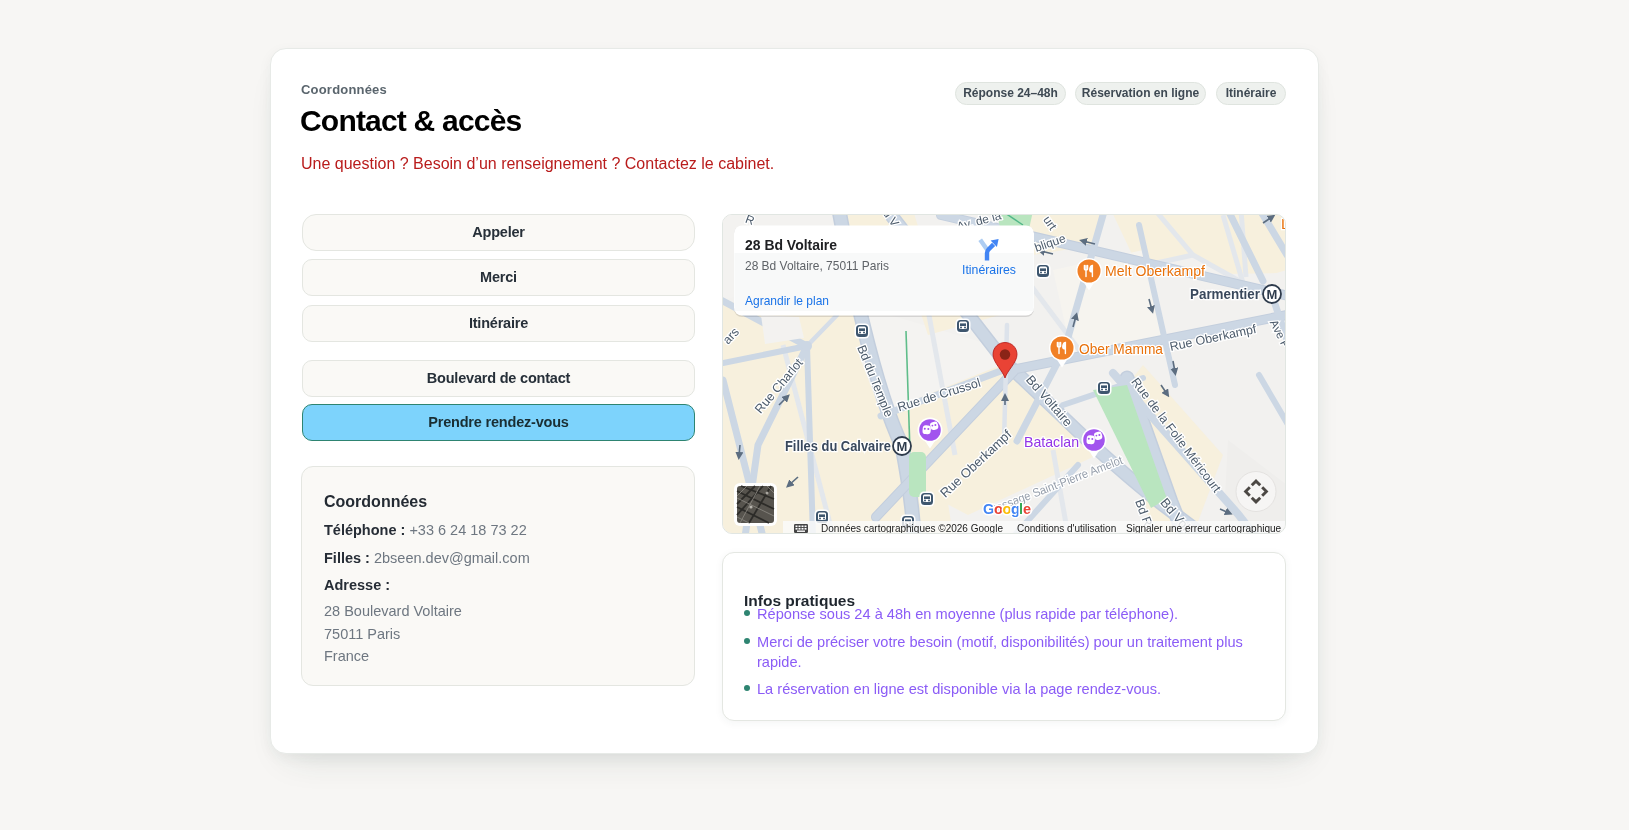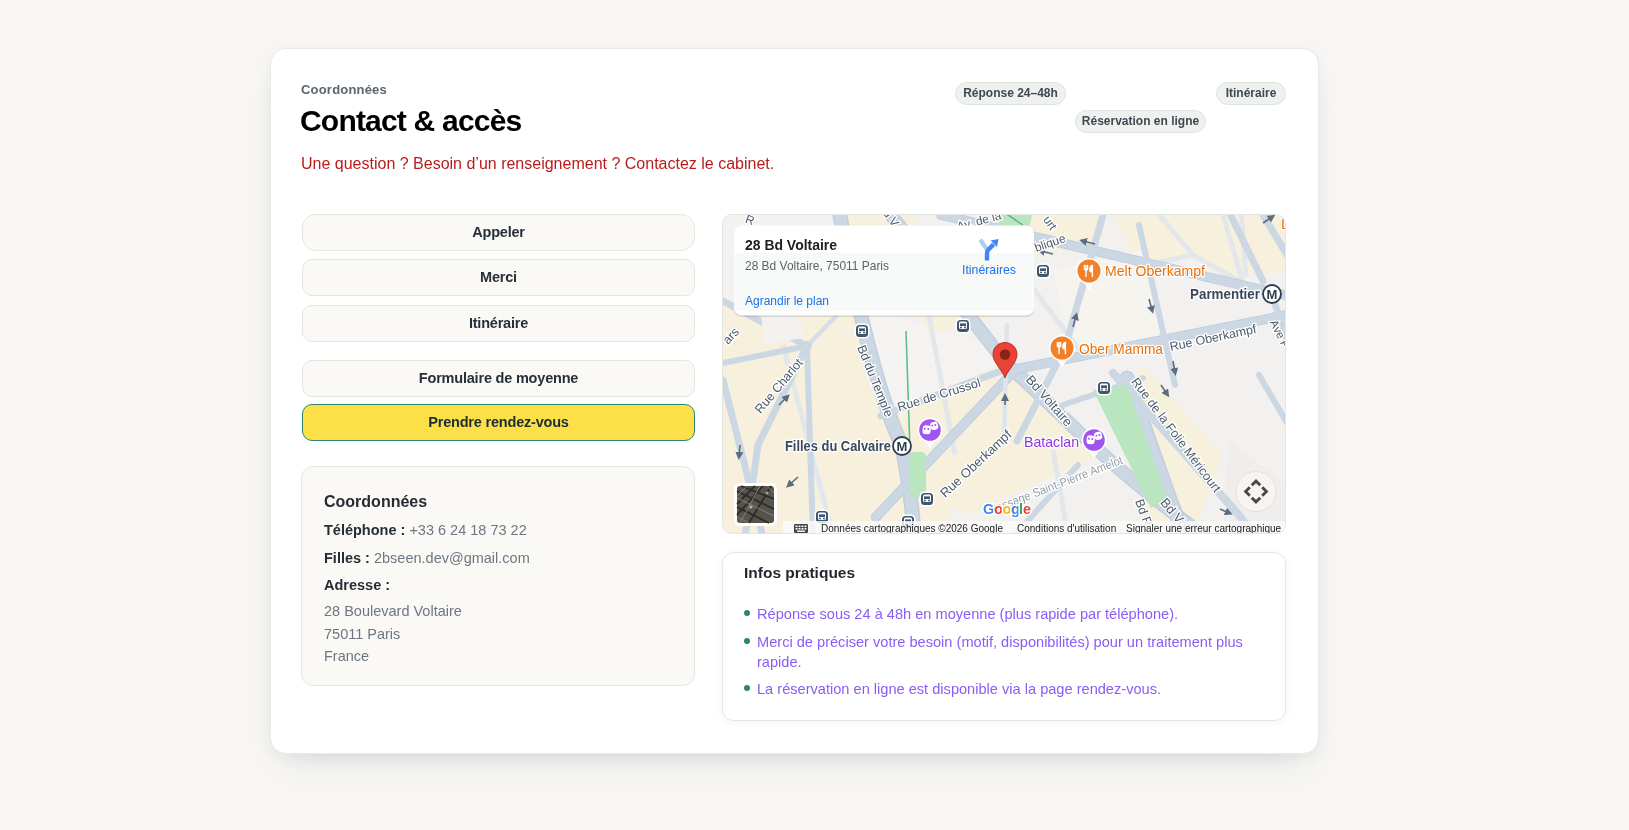--- a/index.html
+++ b/index.html
@@ -9,48 +9,48 @@
           border:1px solid #e7eae7; border-radius:16px;
           box-shadow:0 18px 35px -18px rgba(40,60,55,.16), 0 4px 14px rgba(40,60,55,.05); }
   .abs { position:absolute; }
   .eyebrow { left:30px; top:33px; font-size:13px; font-weight:bold; color:#5a656d; letter-spacing:.2px; }
   h1.title { left:29px; top:55px; font-size:30px; font-weight:bold; color:#000000; letter-spacing:-.8px; }
   .subtitle { left:30px; top:106px; font-size:16px; color:#b91c1c; }
   .pill { top:33px; height:23px; line-height:21px; text-align:center; border-radius:999px;
           background:#eef1ee; border:1px solid #dfe4df; color:#3e4953; font-size:12px; font-weight:bold; }
   .btn { left:31px; width:393px; height:37px; border-radius:10px; background:#faf9f6; border:1px solid #e4e6e1;
          text-align:center; font-size:14.5px; font-weight:bold; color:#273039; line-height:35px; letter-spacing:-0.2px; }
-  .btn.green { background:#fde047; border:1px solid #2e8471; color:#1a2e33; }
+  .btn.green { background:#7dd3fc; border:1px solid #2e8471; color:#1a2e33; }
   .coordcard { left:30px; top:417px; width:394px; height:220px; border-radius:12px; background:#faf9f6; border:1px solid #e4e6e1; }
   .coordcard .ct { position:absolute; left:22px; top:26px; font-size:16px; font-weight:bold; color:#242b33; }
   .crow { position:absolute; left:22px; font-size:14.5px; color:#6e7781; }
   .crow b { color:#262d36; }
   .mapwrap { left:451px; top:165px; width:564px; height:320px; border-radius:10px; overflow:hidden;
              border:1px solid #e1e6e2; background:#f1f0ee; }
   .infocard { left:451px; top:503px; width:564px; height:169px; border-radius:12px; background:#ffffff;
               border:1px solid #e4e7e2; box-shadow:0 2px 8px rgba(40,60,55,.05); }
-  .infocard .it { position:absolute; left:21px; top:11px; font-size:15.5px; font-weight:bold; color:#1f262e; }
+  .infocard .it { position:absolute; left:21px; top:39px; font-size:15.5px; font-weight:bold; color:#1f262e; }
   .bl { position:absolute; left:34px; font-size:14.6px; color:#8b5cf6; line-height:19.5px; }
   .dot { position:absolute; left:21px; width:6px; height:6px; border-radius:50%; background:#2e8471; }
 </style>
 </head>
 <body>
   <div class="card">
     <div class="abs eyebrow">Coordonnées</div>
     <h1 class="abs title">Contact &amp; accès</h1>
     <div class="abs subtitle">Une question ? Besoin d’un renseignement ? Contactez le cabinet.</div>
 
     <div class="abs pill" style="left:684px;width:111px;">Réponse 24–48h</div>
-    <div class="abs pill" style="left:804px;width:131px;margin-top:28px;">Réservation en ligne</div>
+    <div class="abs pill" style="left:804px;width:131px;">Réservation en ligne</div>
     <div class="abs pill" style="left:945px;width:70px;">Itinéraire</div>
 
     <div class="abs btn" style="top:165px;border-radius:14px;">Appeler</div>
     <div class="abs btn" style="top:210px;">Merci</div>
     <div class="abs btn" style="top:256px;">Itinéraire</div>
-    <div class="abs btn" style="top:311px;">Formulaire de moyenne</div>
+    <div class="abs btn" style="top:311px;">Boulevard de contact</div>
     <div class="abs btn green" style="top:355px;">Prendre rendez-vous</div>
 
     <div class="abs coordcard">
       <div class="ct">Coordonnées</div>
       <div class="crow" style="top:55px;"><b>Téléphone :</b> +33 6 24 18 73 22</div>
       <div class="crow" style="top:83px;"><b>Filles :</b> 2bseen.dev@gmail.com</div>
       <div class="crow" style="top:110px;"><b>Adresse :</b></div>
       <div class="crow" style="top:136px;">28 Boulevard Voltaire</div>
       <div class="crow" style="top:159px;">75011 Paris</div>
       <div class="crow" style="top:181px;">France</div>

